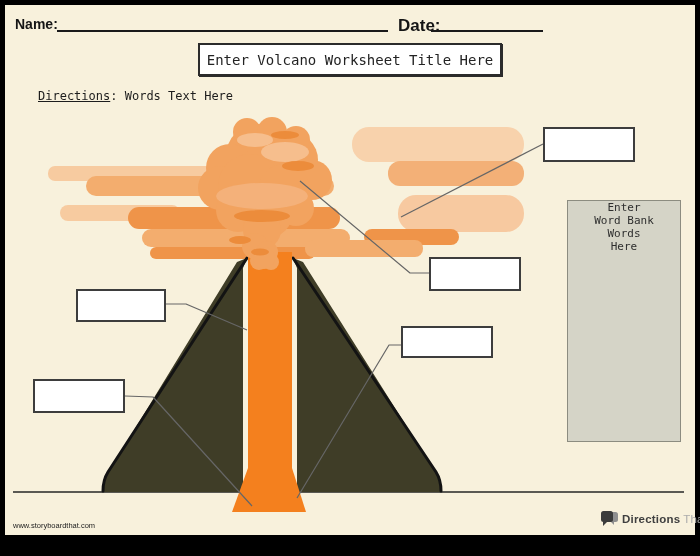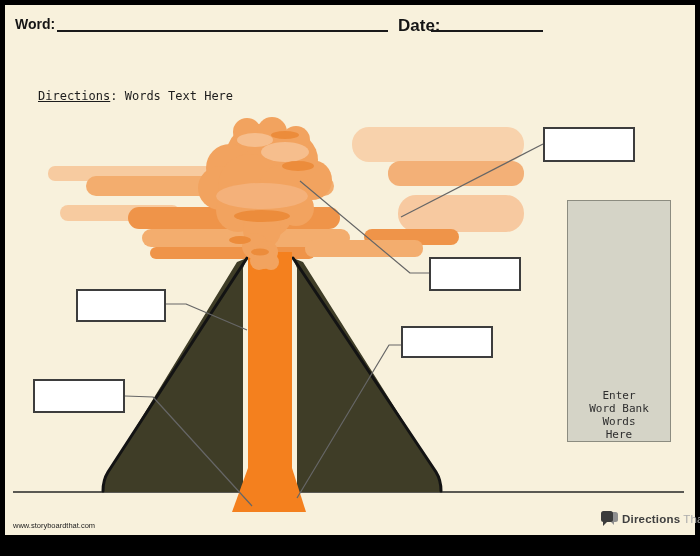--- a/index.html
+++ b/index.html
@@ -25,22 +25,22 @@
   .directions .u{text-decoration:underline;}
 
   .label-box{position:absolute;background:#fff;border:2px solid #3d3d3d;box-sizing:border-box;
              font-family:"DejaVu Sans Mono",monospace;font-size:11px;color:#222;}
   .lb1{left:543px;top:127px;width:92px;height:35px;}
   .lb2{left:429px;top:257px;width:92px;height:34px;}
   .lb3{left:76px;top:289px;width:90px;height:33px;}
   .lb4{left:33px;top:379px;width:92px;height:34px;}
   .lb5{left:401px;top:326px;width:92px;height:32px;}
 
-  .word-bank{position:absolute;left:567px;top:200px;width:104px;height:242px;background:#D5D4C7;
-             border:1.5px solid #8C8C80;box-sizing:border-box;display:flex;align-items:flex-end;
+  .word-bank{position:absolute;left:567px;top:200px;width:114px;height:242px;background:#D5D4C7;
+             border:1.5px solid #8C8C80;box-sizing:border-box;display:flex;align-items:flex-start;
              justify-content:center;text-align:center;}
   .word-bank span{font-family:"DejaVu Sans Mono",monospace;font-size:11px;line-height:13px;
                   color:#2e2e2e;white-space:pre-line;}
 
   .site-url{position:absolute;left:13px;top:521px;font-size:7.5px;font-weight:normal;color:#1c1c1c;}
 
   .logo{position:absolute;left:601px;top:511px;display:flex;align-items:center;gap:3px;}
   .logo .t1{font-size:11.5px;font-weight:bold;color:#3f3f3f;letter-spacing:0.2px;}
   .logo .t2{font-size:11.5px;color:#ACACAC;letter-spacing:0.2px;}
 </style>
@@ -120,25 +120,28 @@
       <path d="M543,144 L401,217"></path>
       <path d="M300,181 L410,273 L429,273"></path>
       <path d="M166,304 L186,304 L247,330"></path>
       <path d="M125,396 L153,397 L252,506"></path>
       <path d="M401,345 L389,345 L297,498"></path>
     </g>
   </svg>
 
   <div class="layer">
 
-    <span class="name-label">Word:</span>
+    <span class="name-label">Name:</span>
     <div class="write-line name-line"></div>
     <span class="date-label">Date:</span>
     <div class="write-line date-line"></div>
 
+    <div class="title-box">
+      <span>Enter Volcano Worksheet Title Here</span>
+    </div>
 
     <div class="directions">
       <span class="u">Directions</span><span>: </span><span>Words Text Here</span>
     </div>
 
     <div class="label-box lb1"></div>
     <div class="label-box lb2"></div>
     <div class="label-box lb3"></div>
     <div class="label-box lb4"></div>
     <div class="label-box lb5"></div>

